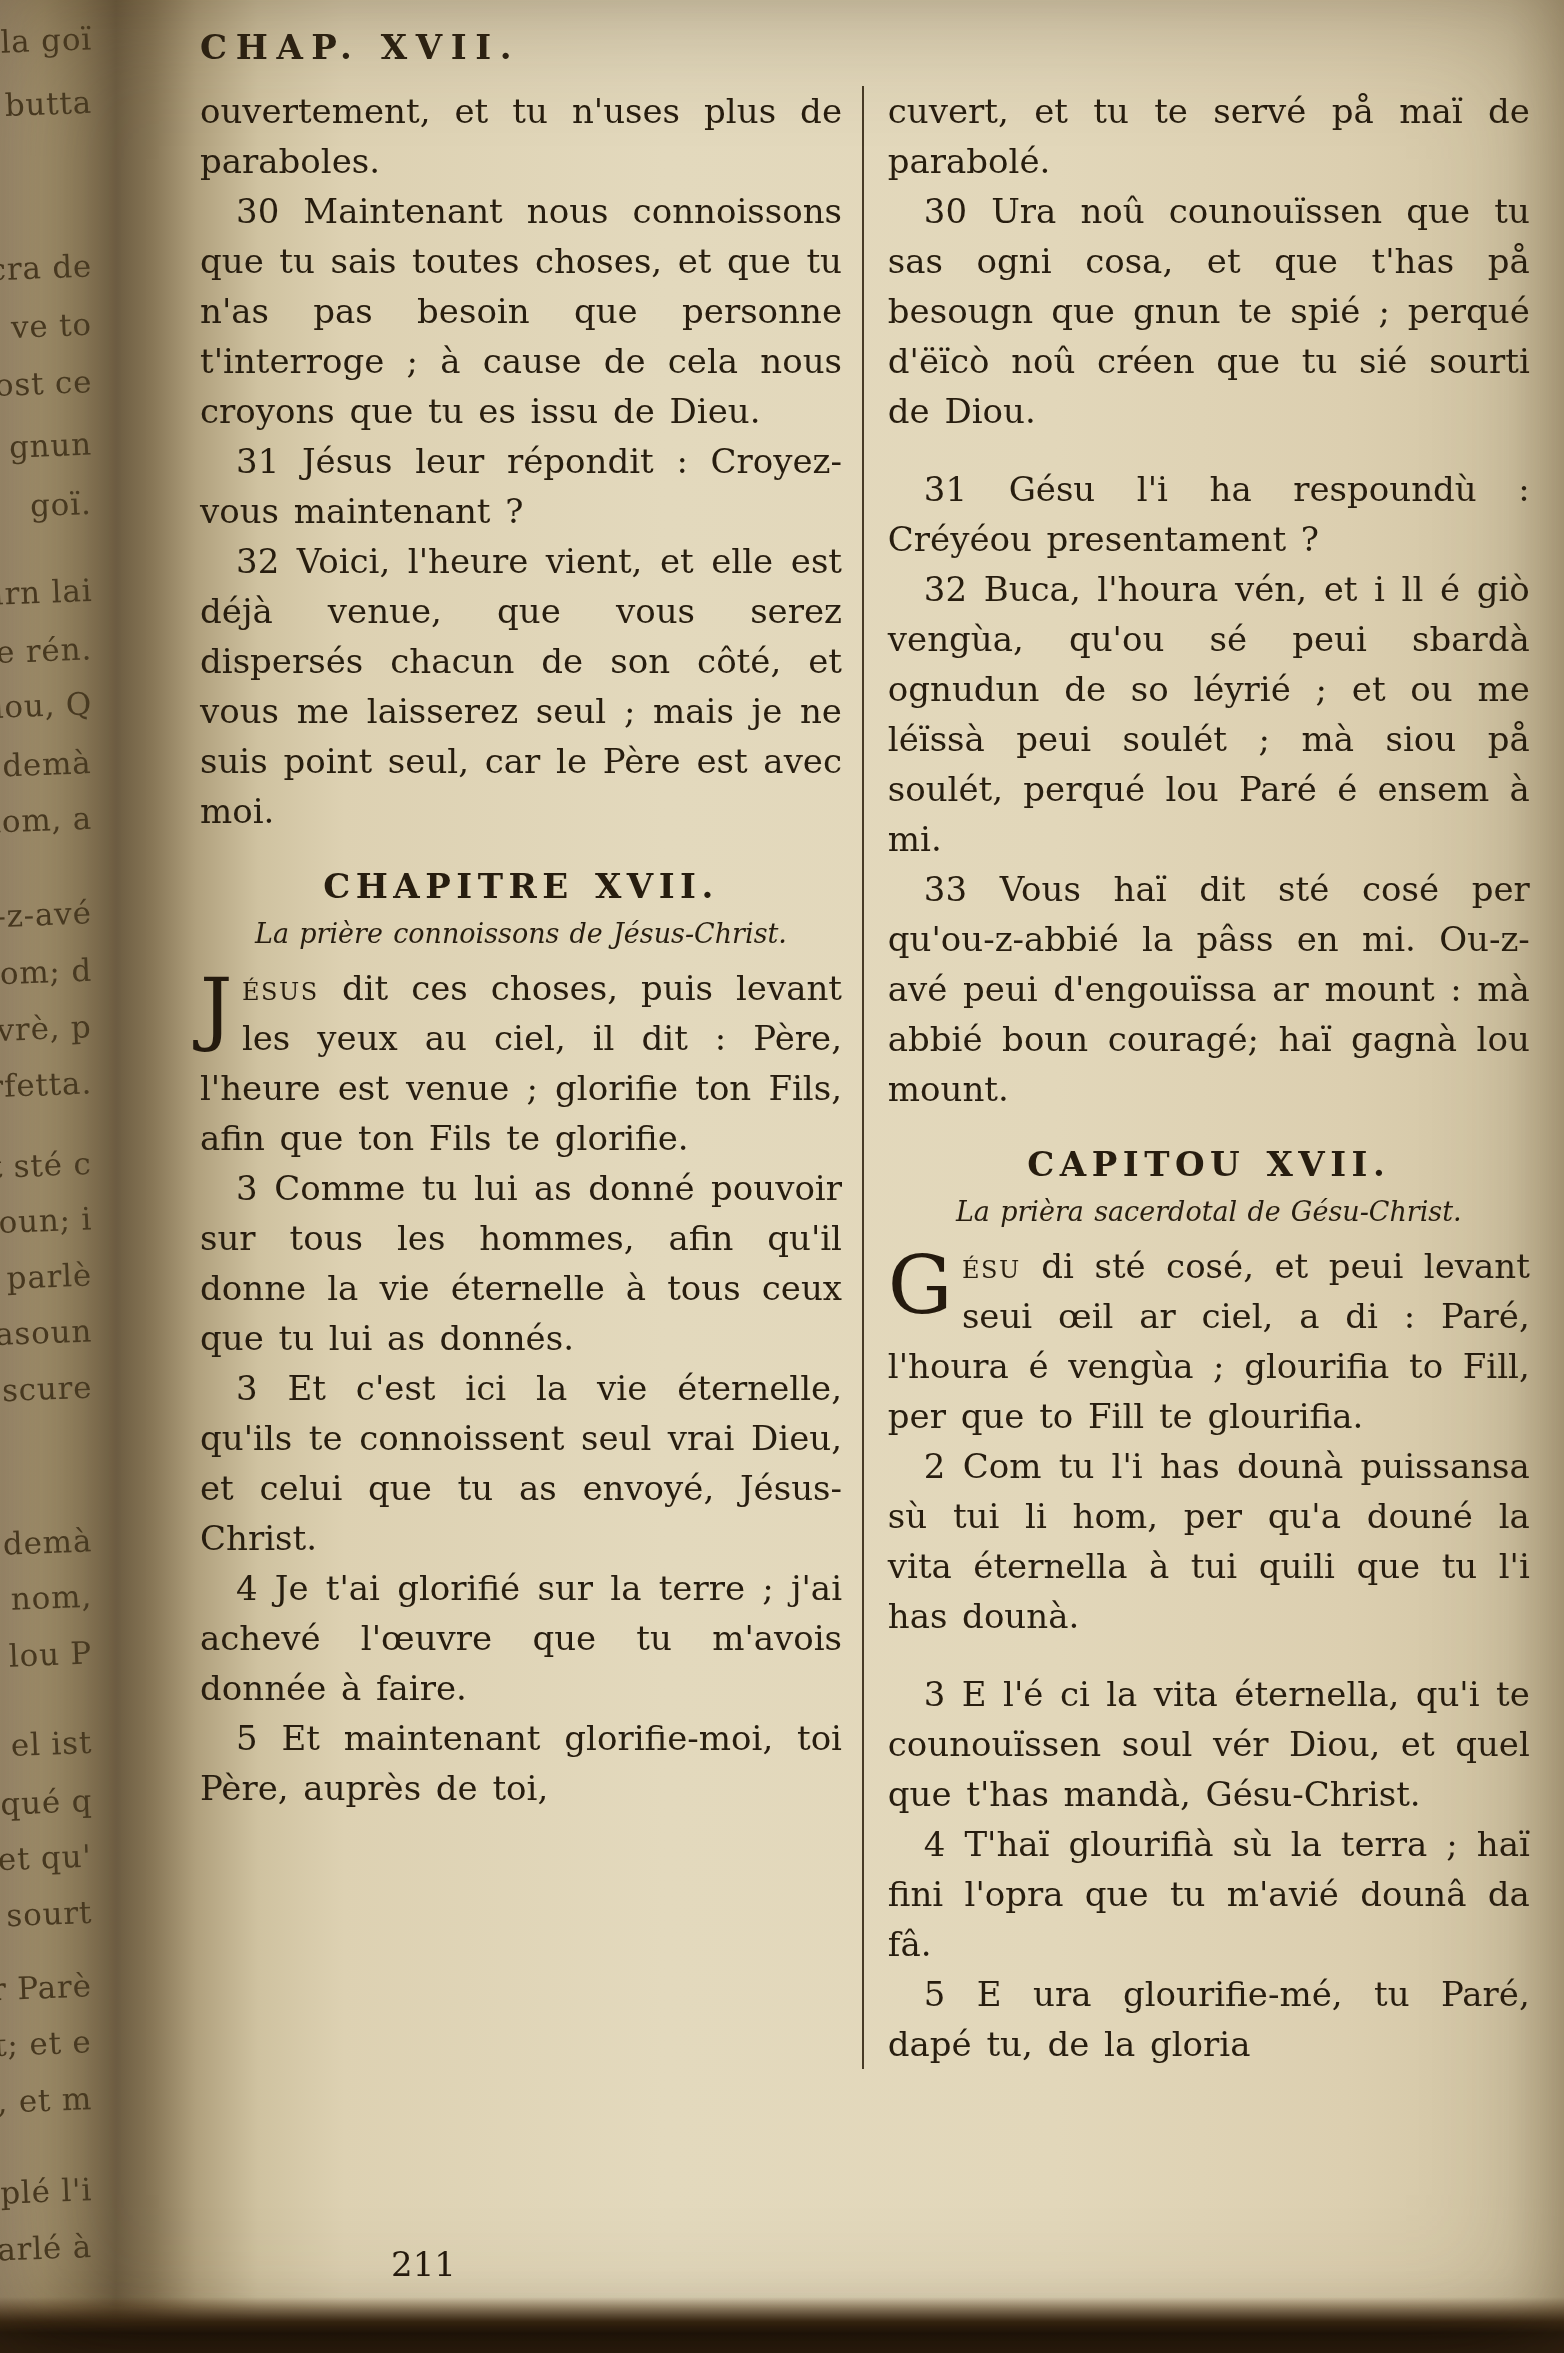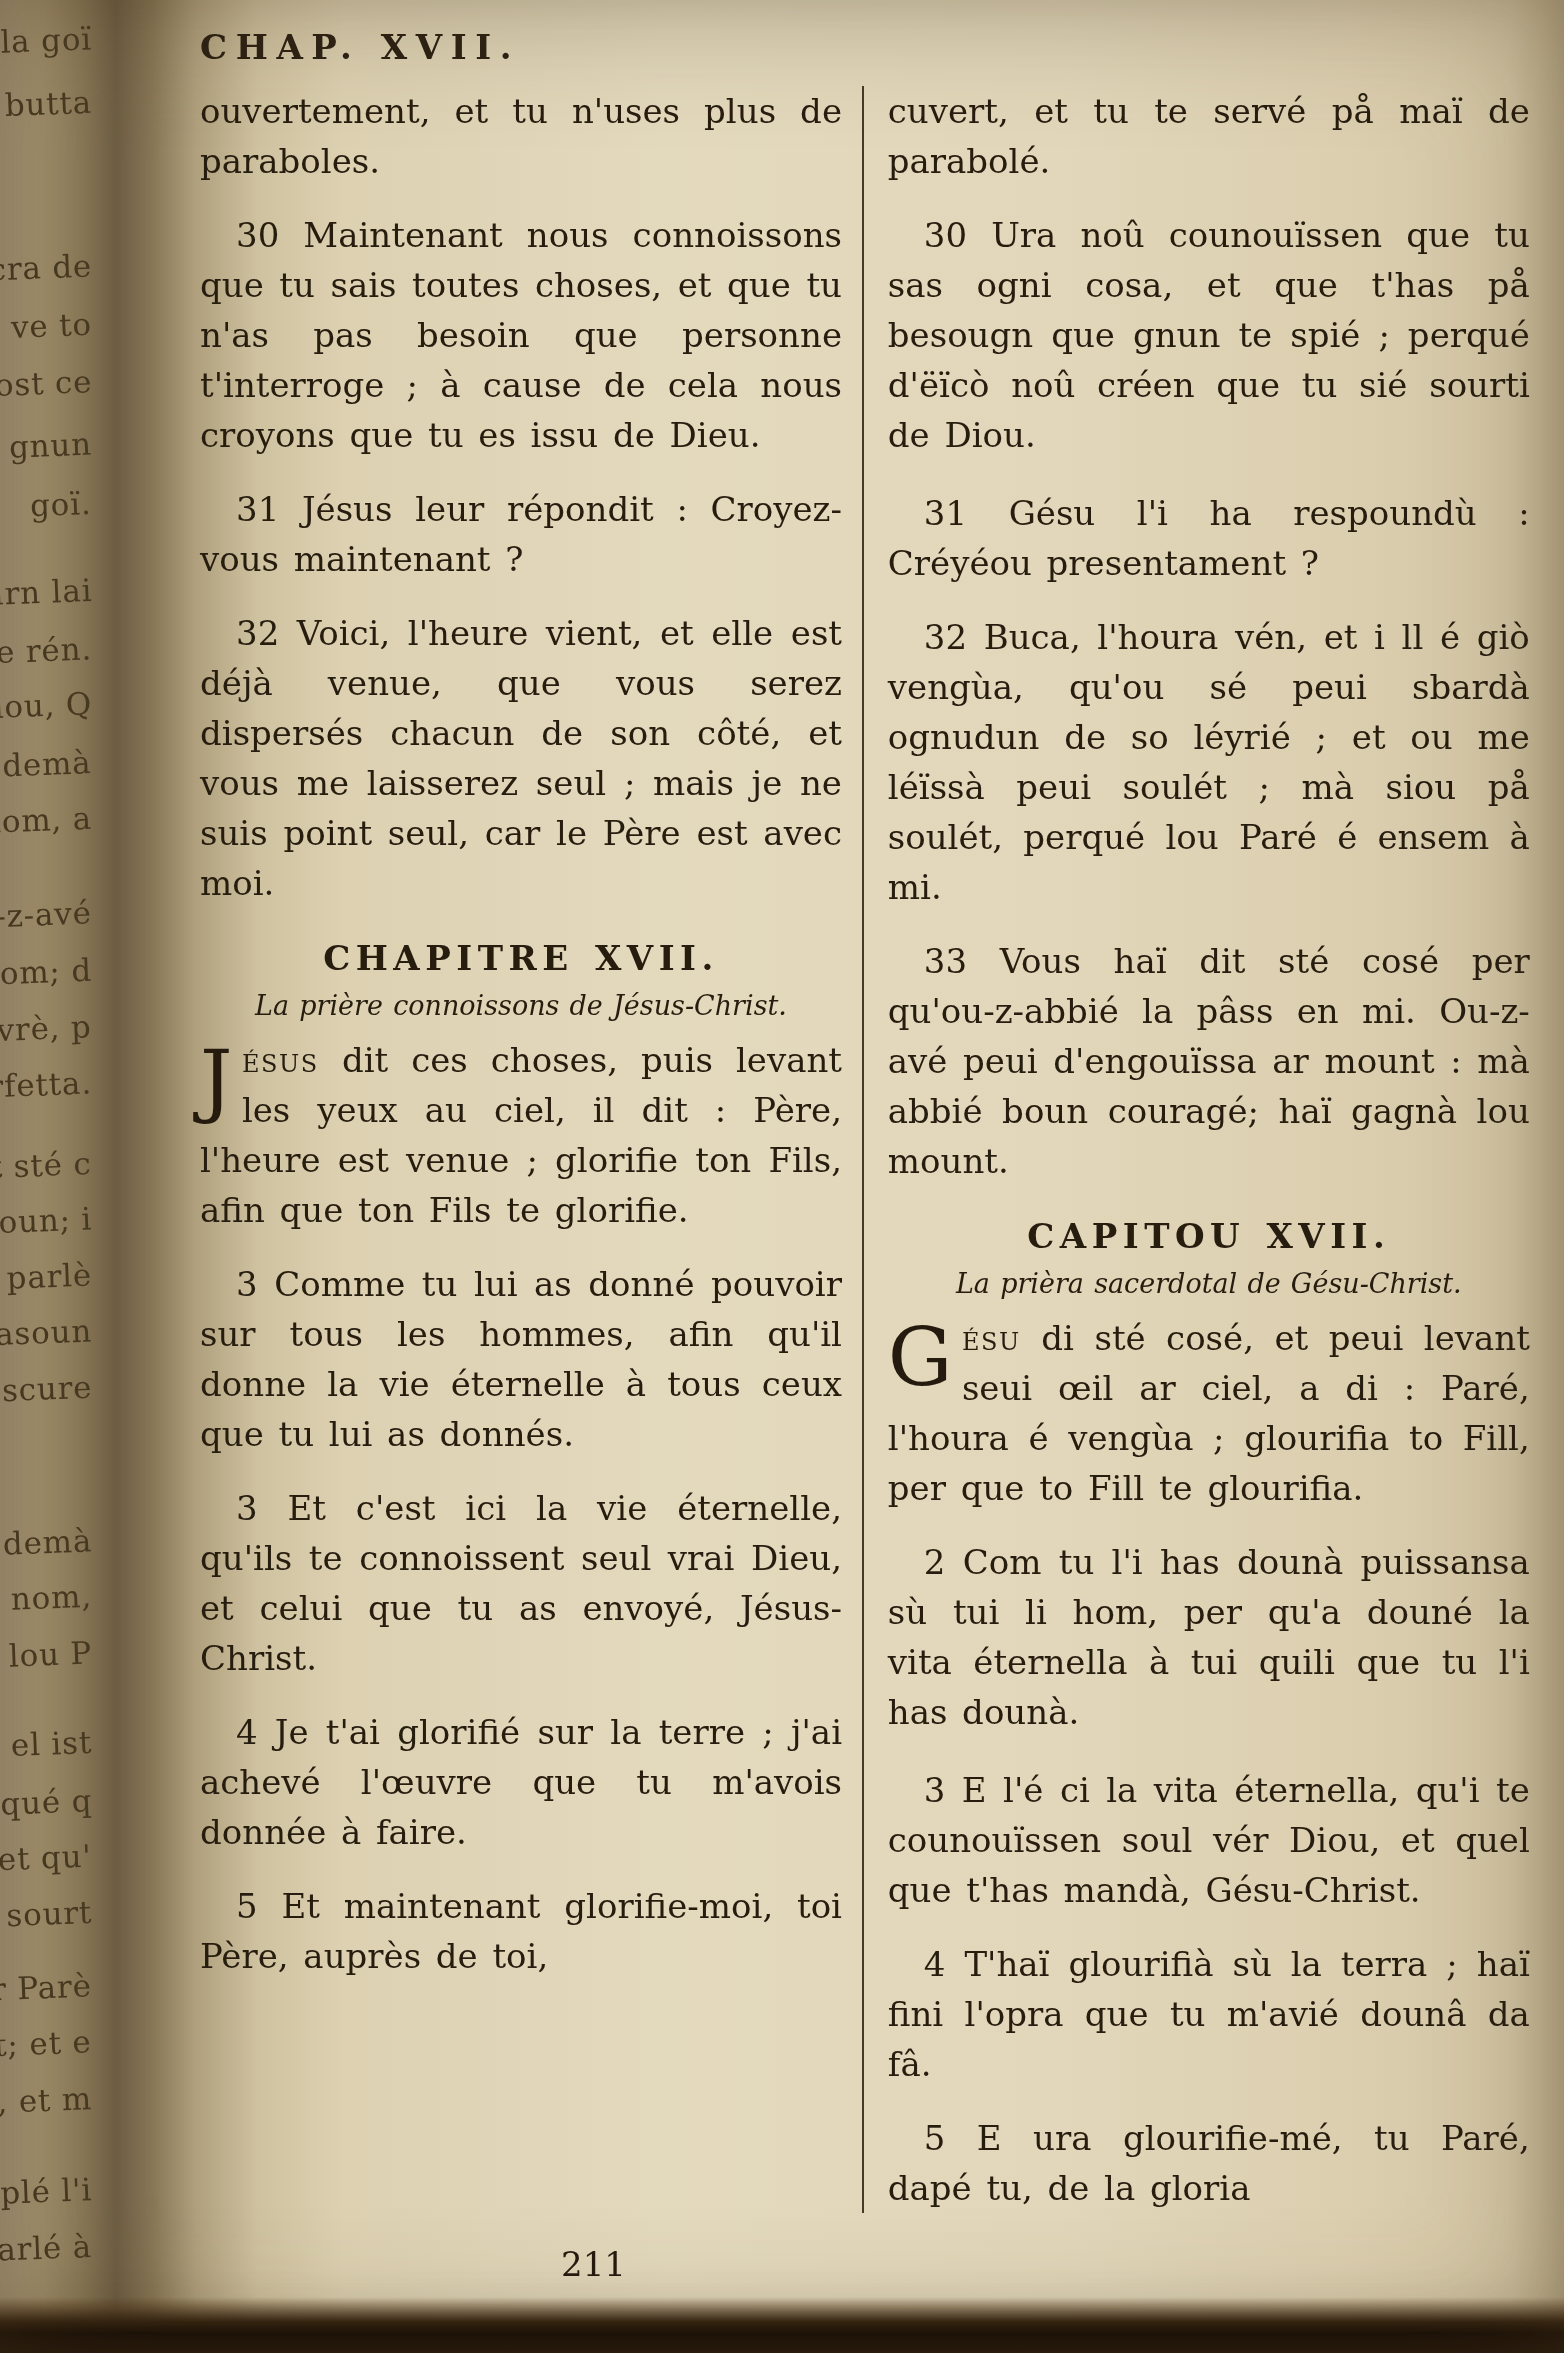--- a/index.html
+++ b/index.html
@@ -45,42 +45,42 @@
 
   .columns { display: flex; margin-top: 19px; }
   .col {
     font-size: 34px; line-height: 50px; text-align: justify;
     color: #271d0f; word-spacing: 3.9px; hyphens: none;
   }
   .col-left  { width: 642px; padding-right: 20.3px; border-right: 2.3px solid #473a26; }
   .col-right { width: 642px; padding-left: 23.5px; }
 
   .para { margin: 0; }
-  .para.verse { text-indent: 36px; margin-top: 24px; }
+  .para.verse { text-indent: 36px; }
   .para.gap-before { margin-top: 28px; }
 
   .chap-heading {
     margin: 27px 0 3.1px; text-align: center; font-size: 34px;
     font-weight: 700; letter-spacing: 5.5px; text-indent: 0; line-height: 47px;
   }
   .chap-subtitle {
     margin: 0 0 9.4px; text-align: center; font-style: italic;
     font-size: 27px; line-height: 41px; word-spacing: 1.6px;
   }
 
   .para.dropcap { text-indent: 0; }
   .initial {
     float: left; font-size: 81px; line-height: 75px;
     padding: 6.3px 9.4px 0 0; color: #241a0e;
   }
   .smallcaps { font-variant: small-caps; letter-spacing: 1.6px; }
 
   .page-number {
     position: absolute; left: 391px; top: 2244px; width: 235px;
-    text-align: right; font-size: 34px; color: #241a0e; z-index: 12;
+    text-align: left; font-size: 34px; color: #241a0e; z-index: 12;
   }
 
   
   .bottom-edge {
     position: absolute; left: 0; top: 2297px; width: 1565px; height: 56px; z-index: 20;
     background: linear-gradient(180deg,
       rgba(74,50,24,0) 0px, rgba(74,50,24,.5) 11px,
       #30200f 25px, #120a04 36px, #1a0f07 56px);
   }
 </style>

